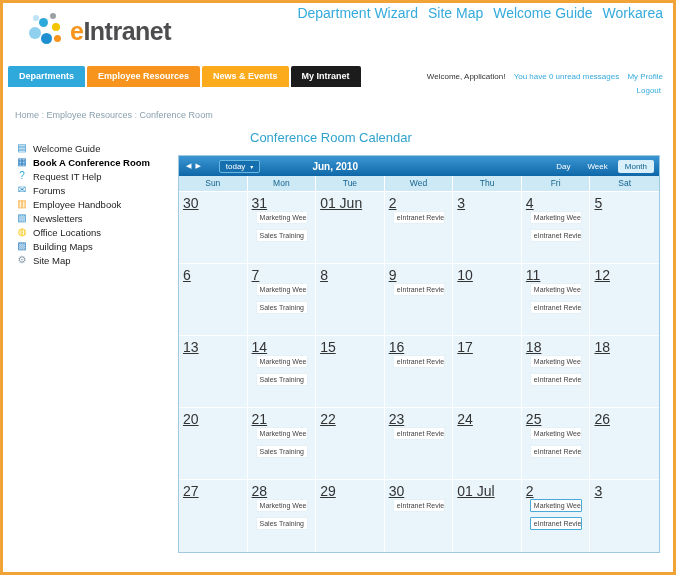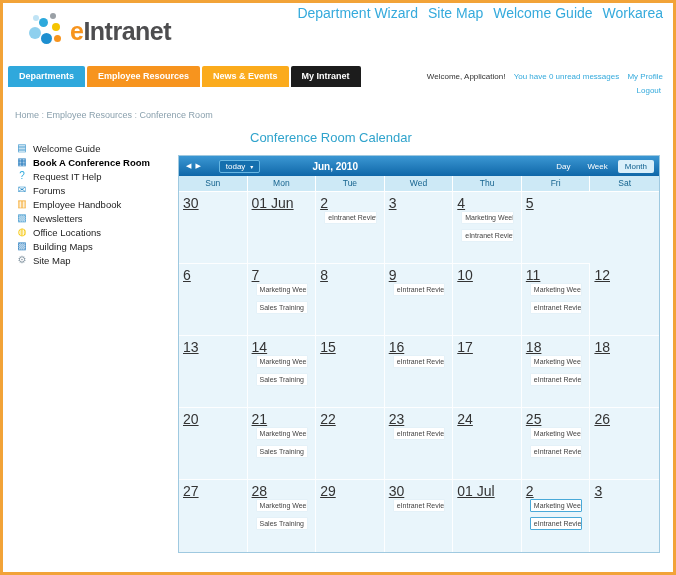--- a/index.html
+++ b/index.html
@@ -204,20 +204,25 @@
         <div class="day-h">Thu</div>
         <div class="day-h">Fri</div>
         <div class="day-h">Sat</div>
       </div>
     <div class="cal-grid">
         <div class="cal-week">
           <div class="cal-cell">
             <div class="day-num">30</div>
           </div>
           <div class="cal-cell">
+            <div class="day-num">31</div>
+            <div class="cal-event">Marketing Weekly</div>
+            <div class="cal-event">Sales Training</div>
+          </div>
+          <div class="cal-cell">
             <div class="day-num">01 Jun</div>
           </div>
           <div class="cal-cell">
             <div class="day-num">2</div>
             <div class="cal-event">eIntranet Review</div>
           </div>
           <div class="cal-cell">
             <div class="day-num">3</div>
           </div>
           <div class="cal-cell">

